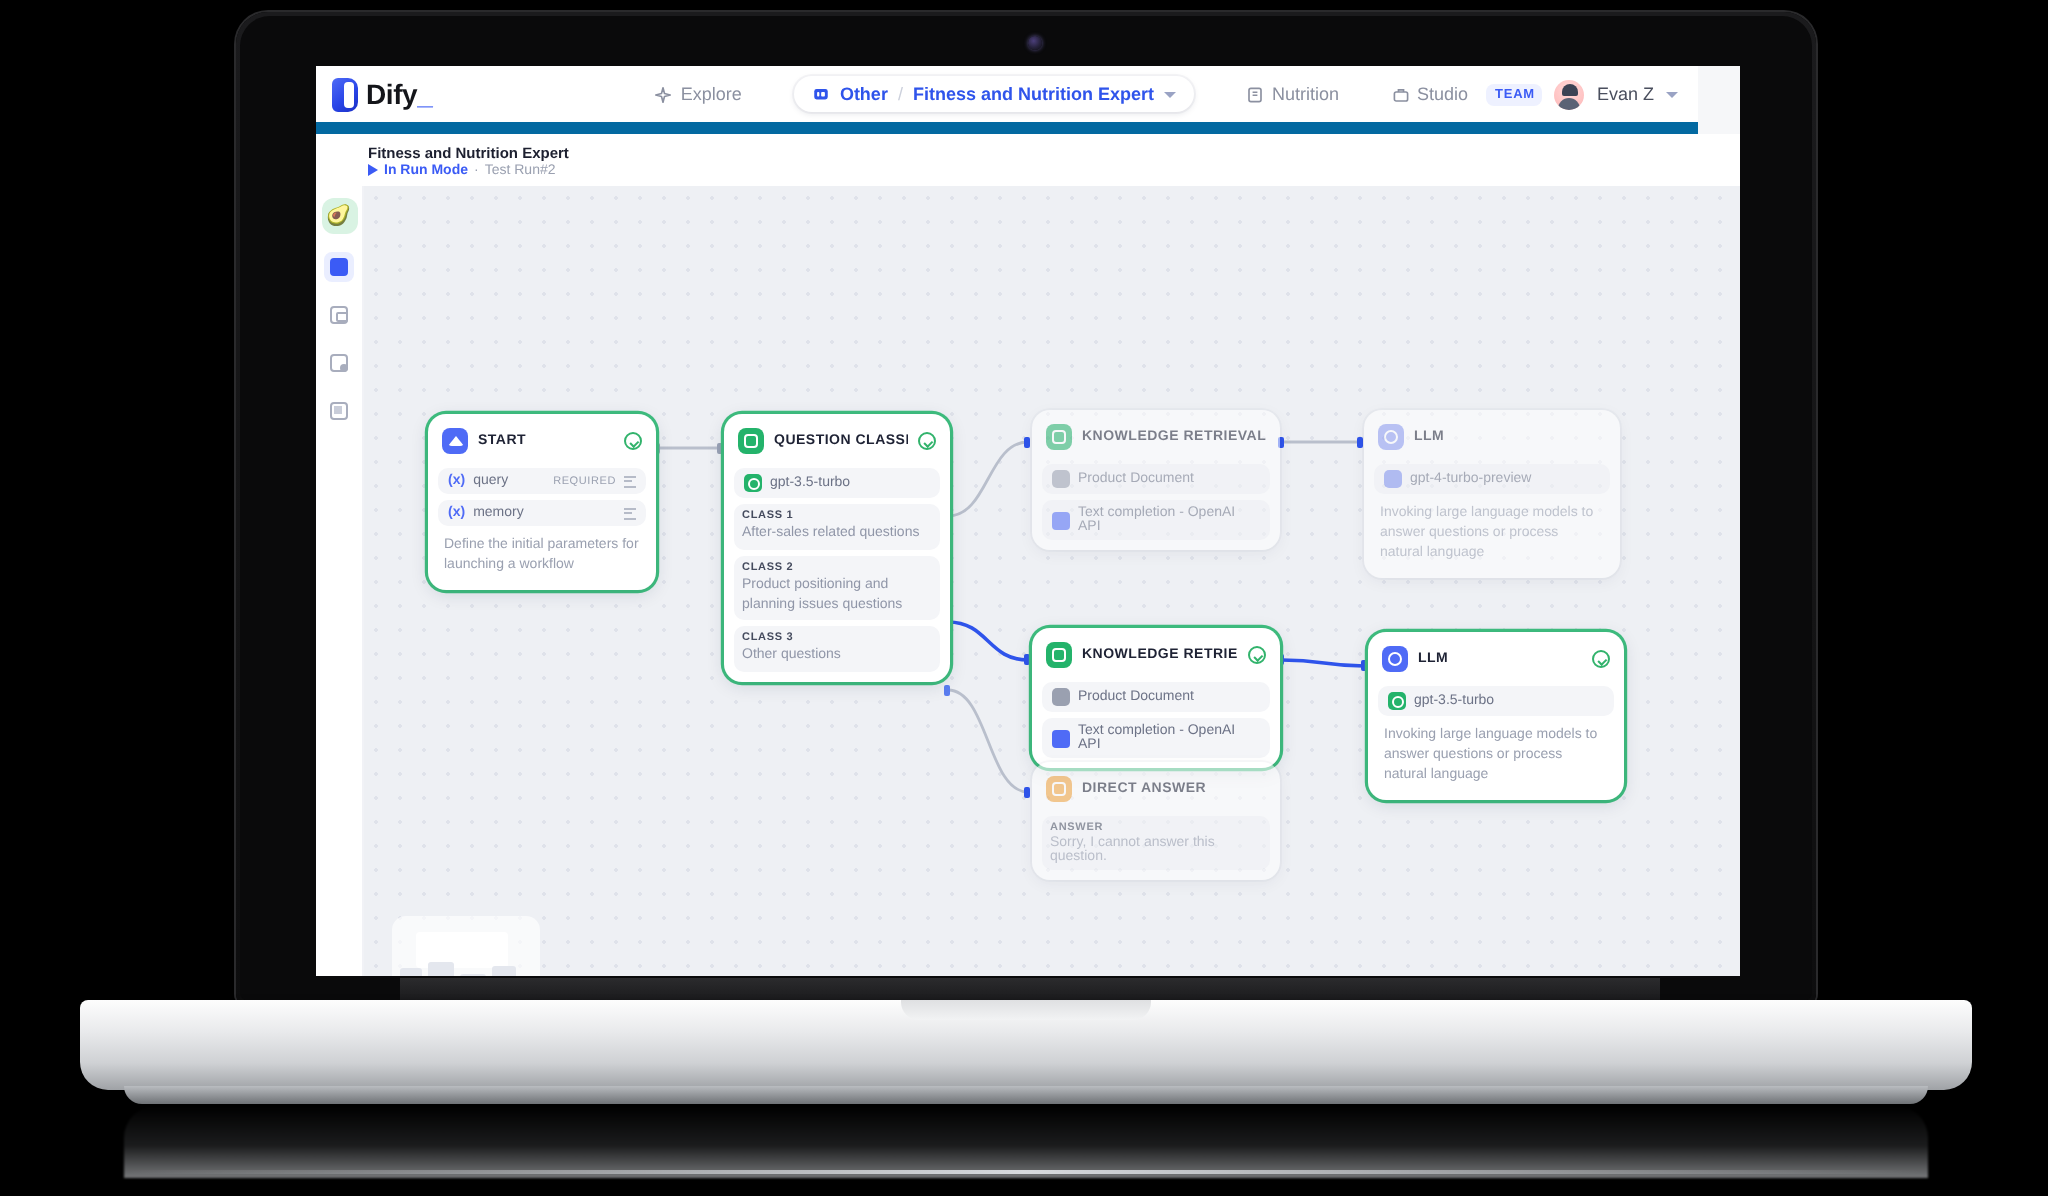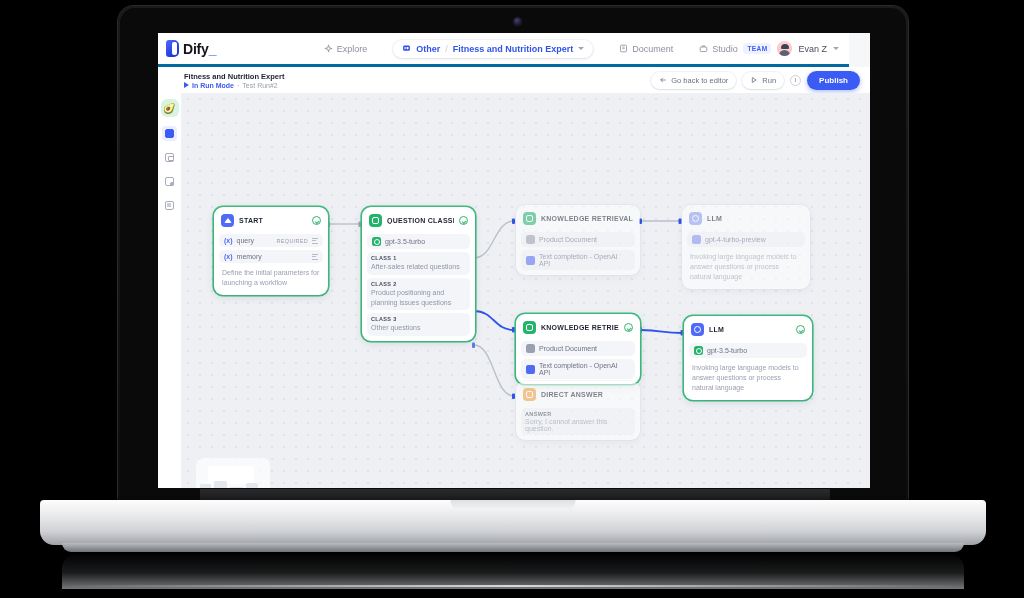--- a/index.html
+++ b/index.html
@@ -58,21 +58,21 @@
   }
   .refl-line{
     position:absolute;left:64px;top:585px;width:896px;height:2px;
     background:linear-gradient(90deg,rgba(255,255,255,0),rgba(235,238,242,.85),rgba(255,255,255,0));
   }
 
   
   .hdr {
     position:absolute; left:0; top:0; width:691px; height:34px;
     background:#fff; display:flex; 
-    border-bottom:3px solid #0369a1;
+    border-bottom:6px solid #0369a1;
   }
   .logo { display:flex; align-items:center; gap:4px; padding-left:8px; width:160px; }
   .logo-mark { width:13px; height:17px; position:relative; }
   .logo-mark i {
     position:absolute; left:0; top:0; width:13px; height:17px; border-radius:3px 5px 5px 3px;
     background:linear-gradient(140deg,#4f6bf6 0%,#2a46e8 55%,#1a2fc4 100%);
   }
   .logo-mark i:after{
     content:""; position:absolute; right:2px; top:2px; width:5px; height:13px;
     background:#fff; border-radius:2px;
@@ -244,21 +244,21 @@
           <span class="sep">/</span>
           <span class="crumb">Fitness and Nutrition Expert</span>
           <span class="caret"></span>
         </div>
 
         <div class="nav-item">
           <svg width="9" height="9" viewBox="0 0 12 12">
             <rect x="2" y="1.6" width="8" height="8.8" rx="1.3" fill="none" stroke="#8b90a0" stroke-width="1.1"></rect>
             <path d="M4.4 4.2h3.2M4.4 6.2h3.2" stroke="#8b90a0" stroke-width="1"></path>
           </svg>
-          <span>Document</span>
+          <span>Nutrition</span>
         </div>
 
         <div class="nav-item">
           <svg width="9" height="9" viewBox="0 0 12 12">
             <rect x="1.6" y="4" width="8.8" height="6" rx="1.2" fill="none" stroke="#8b90a0" stroke-width="1.1"></rect>
             <path d="M4.3 4V2.6h3.4V4" fill="none" stroke="#8b90a0" stroke-width="1.1"></path>
           </svg>
           <span>Studio</span>
         </div>
       </div>
@@ -275,38 +275,20 @@
       <div class="app-title-wrap">
         <div class="app-title">Fitness and Nutrition Expert</div>
         <div class="app-sub">
           <span class="play-tri"></span>
           <span class="run-flag">In Run Mode</span>
           <span>·</span>
           <span>Test Run#2</span>
         </div>
       </div>
 
-      <div class="subhdr-right">
-        <div class="btn-ghost">
-          <svg width="8" height="8" viewBox="0 0 12 12">
-            <path d="M9.5 6H2.8M5.4 3.2 2.6 6l2.8 2.8" fill="none" stroke="#6b7186" stroke-width="1.2" stroke-linecap="round" stroke-linejoin="round"></path>
-          </svg>
-          <span>Go back to editor</span>
-        </div>
-        <div class="btn-ghost">
-          <svg width="8" height="8" viewBox="0 0 12 12">
-            <path d="M3.5 2.4 9.2 6l-5.7 3.6Z" fill="none" stroke="#6b7186" stroke-width="1.2" stroke-linejoin="round"></path>
-          </svg>
-          <span>Run</span>
-        </div>
-        <span class="icon-circle"></span>
-        <div class="btn-publish">
-          <span>Publish</span>
-        </div>
-      </div>
     </div>
 
     <div class="rail">
       <div class="rail-app">🥑</div>
       <div class="rail-icon active">
           <span class="ri"></span>
         </div>
       <div class="rail-icon">
           <span class="ri log"></span>
         </div>

